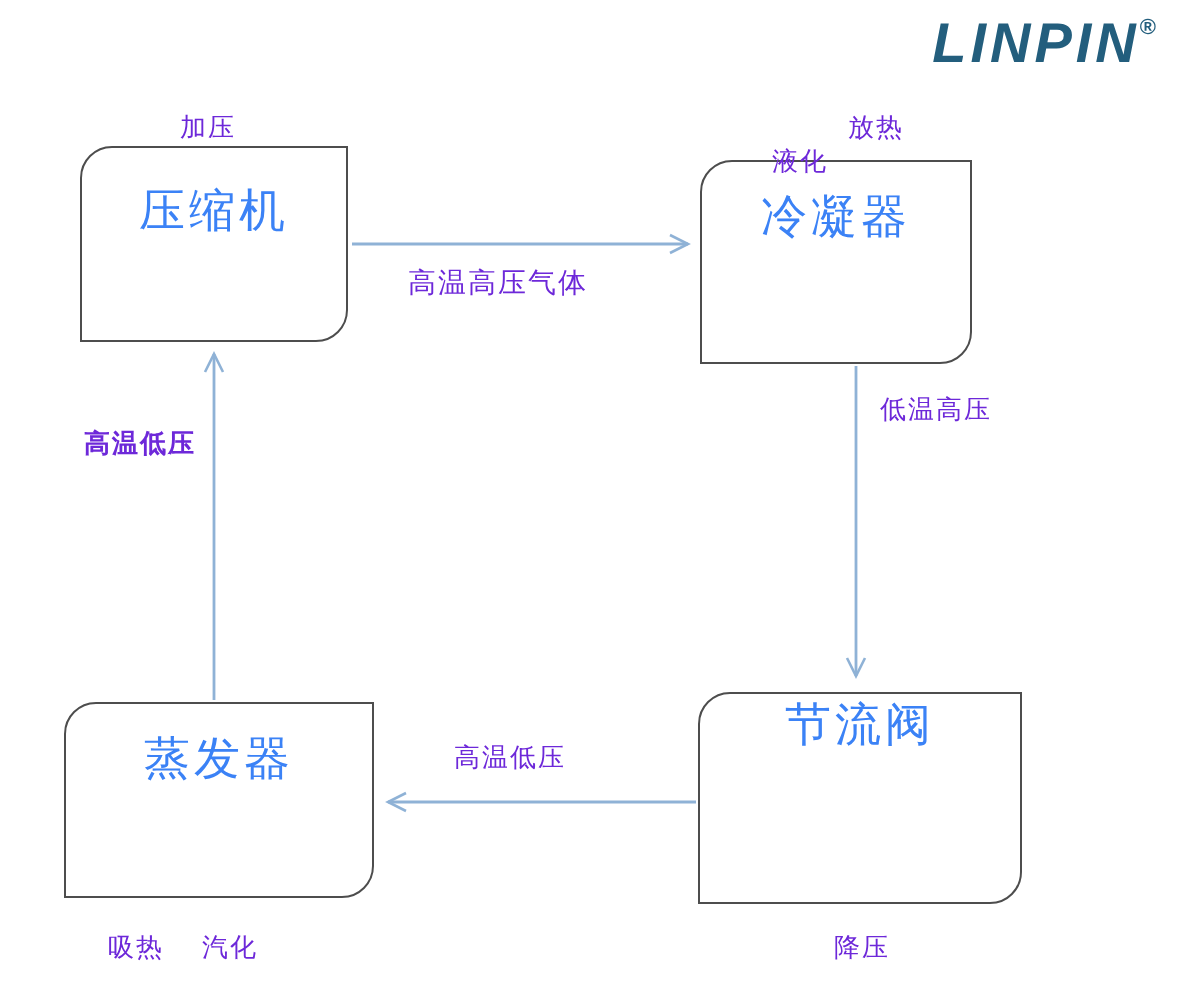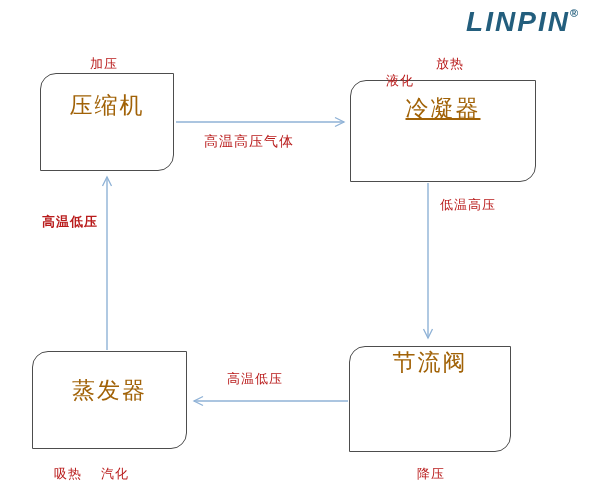--- a/index.html
+++ b/index.html
@@ -32,36 +32,36 @@
   .arrows { position: absolute; left: 0; top: 0; }
   .node {
     position: absolute;
     box-sizing: border-box;
     background: #fff;
     border: 1px solid var(--border-color, #4d4d4d);
     border-radius: 16px 0 16px 0;
     text-align: center;
     font-size: 23px;
     letter-spacing: 2px;
-    color: #a16207;
+    color: #3b82f6;
   }
   .node-compressor { left: 40px; top: 73px;  width: 134px; height: 98px;  padding-top: 16px; }
-  .node-condenser  { left: 350px; top: 80px; width: 186px; height: 102px; padding-top: 12px; text-decoration: underline; }
-  .node-evaporator { left: 32px; top: 351px; width: 155px; height: 98px;  padding-top: 23px; }
+  .node-condenser  { left: 350px; top: 80px; width: 136px; height: 102px; padding-top: 12px; }
+  .node-evaporator { left: 32px; top: 351px; width: 155px; height: 98px;  padding-top: 12px; }
   .node-throttle   { left: 349px; top: 346px; width: 162px; height: 106px; padding-top: 0; }
   .lbl {
     position: absolute;
     font-size: 13px;
     letter-spacing: 1px;
-    color: #b91c1c;
+    color: #6d28d9;
     white-space: nowrap;
   }
   .lbl-jiaya   { left: 90px;  top: 55px; }
   .lbl-yehua   { left: 386px; top: 72px; }
-  .lbl-fangre  { left: 436px; top: 55px; }
+  .lbl-fangre  { left: 424px; top: 55px; }
   .lbl-gas     { left: 204px; top: 94px;  font-size: 14px; margin-top: 39px; }
   .lbl-ltgy    { left: 440px; top: 196px; }
   .lbl-gtdy    { left: 42px;  top: 213px; font-weight: bold; }
   .lbl-ltdy    { left: 227px; top: 370px; }
   .lbl-xire    { left: 54px;  top: 465px; }
   .lbl-qihua   { left: 101px; top: 465px; }
   .lbl-jiangya { left: 417px; top: 465px; }
 </style>
 </head>
 <body>

